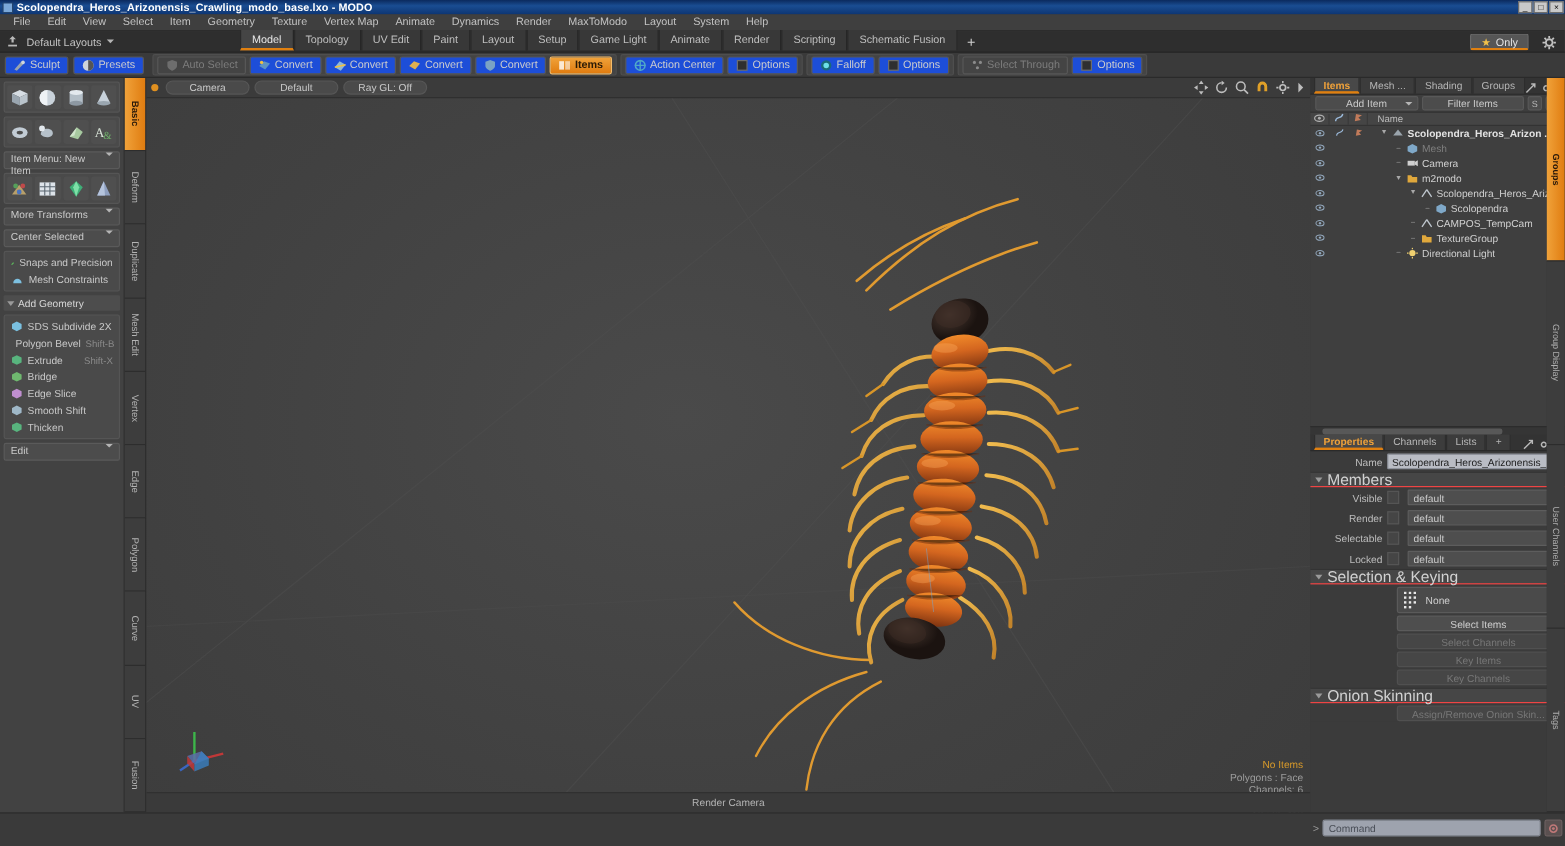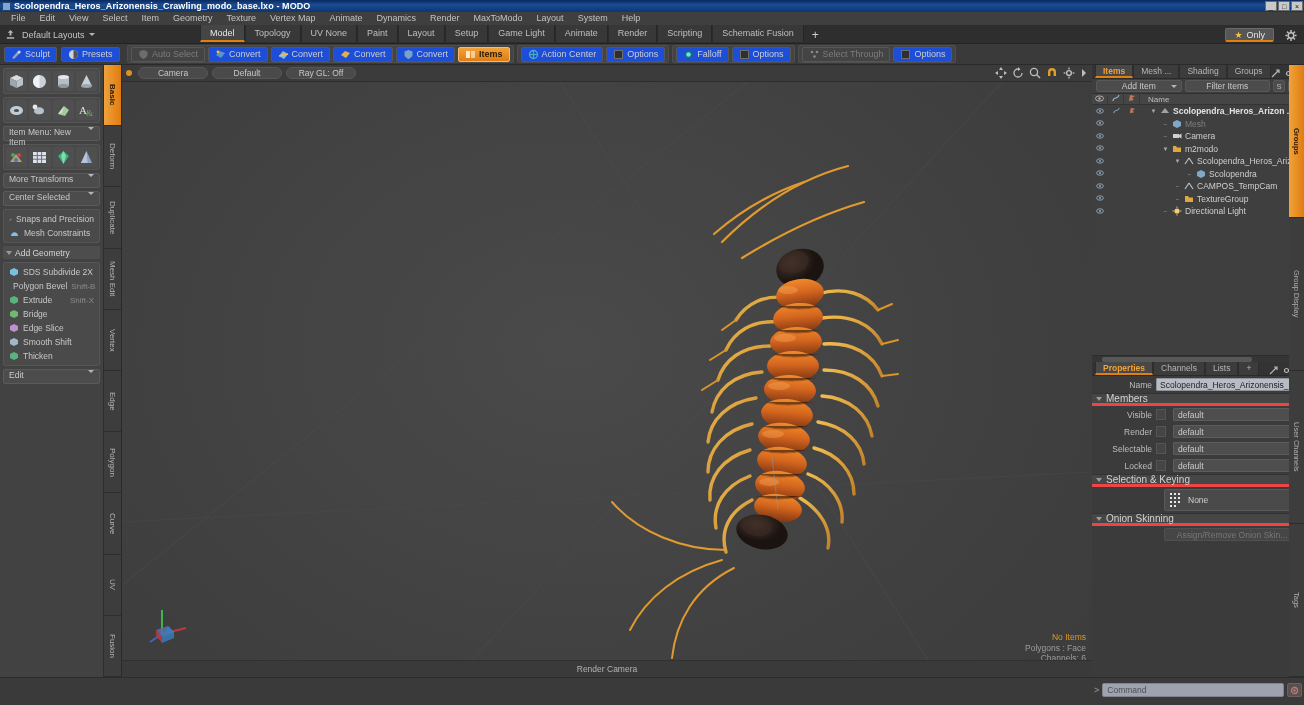--- a/index.html
+++ b/index.html
@@ -192,21 +192,21 @@
     font-size:8.5px;color:#1d1d1d;display:flex;align-items:center;padding:0 3px;overflow:hidden;white-space:nowrap;
   }
   .psel{
     flex:1;height:13px;background:#4e4e4e;border:1px solid #5d5d5d;border-radius:1px;
     font-size:8.5px;color:#cccccc;display:flex;align-items:center;padding:0 4px;position:relative;
   }
   .psel .cv{ position:absolute;right:4px;top:4px;width:0;height:0;border-left:3px solid transparent;border-right:3px solid transparent;border-top:4px solid #b0b0b0;}
   .pswatch{ width:10px;height:11px;background:#454545;border:1px solid #555;margin-right:3px;flex:none;}
   .sectionhdr{
     height:13px;background:#464646;display:flex;align-items:center;gap:4px;padding-left:4px;
-    font-size:10px;color:#d2d2d2;border-top:1px solid #333;border-bottom:3px solid #ef4444;
+    font-size:13px;color:#d2d2d2;border-top:1px solid #333;border-bottom:1px solid #ef4444;
   }
   .pbtn{
     height:13px;background:#4e4e4e;border:1px solid #5b5b5b;border-radius:2px;
     font-size:8.5px;color:#cecece;display:flex;align-items:center;justify-content:center;
     margin:2px 4px 2px 72px;
   }
   .pbtn.dim{ color:#777; background:#464646; border-color:#505050;}
   .nonebox{
     height:22px;margin:2px 4px 2px 72px;background:#4a4a4a;border:1px solid #5a5a5a;border-radius:2px;
     display:flex;align-items:center;gap:5px;padding-left:5px;font-size:8.5px;color:#cfcfcf;
@@ -276,21 +276,21 @@
       <svg class="dl-icon" viewBox="0 0 12 12">
         <path d="M6 1 L9 4 H7 V7 H5 V4 H3 Z" fill="#b9b9b9"></path>
         <rect x="2" y="9" width="8" height="1.6" fill="#b9b9b9"></rect>
       </svg>
       <span class="layout-label">Default Layouts</span>
       <span class="caret"></span>
     </div>
     <div class="tabrow" id="layouttabs">
         <div class="vtab active">Model</div>
         <div class="vtab">Topology</div>
-        <div class="vtab">UV None</div>
+        <div class="vtab">UV Edit</div>
         <div class="vtab">Paint</div>
         <div class="vtab">Layout</div>
         <div class="vtab">Setup</div>
         <div class="vtab">Game Light</div>
         <div class="vtab">Animate</div>
         <div class="vtab">Render</div>
         <div class="vtab">Scripting</div>
         <div class="vtab">Schematic Fusion</div>
       </div>
     <div class="plusbtn">+</div>
@@ -1101,20 +1101,26 @@
             <rect x="0" y="8" width="2" height="2"></rect>
               <rect x="4" y="8" width="2" height="2"></rect>
               <rect x="8" y="8" width="2" height="2"></rect>
             <rect x="0" y="12" width="2" height="2"></rect>
               <rect x="4" y="12" width="2" height="2"></rect>
           </g>
         </svg>
         <span>None</span>
       </div>
 
+      <div id="propbtns">
+          <div class="pbtn">Select Items</div>
+          <div class="pbtn dim">Select Channels</div>
+          <div class="pbtn dim">Key Items</div>
+          <div class="pbtn dim">Key Channels</div>
+        </div>
 
       <div class="sectionhdr">
         <span class="tri"></span>
         <span>Onion Skinning</span>
       </div>
       <div class="pbtn dim">Assign/Remove Onion Skin...</div>
     </div>
 
     <div class="vtabs-right" id="righttabs">
         <div class="vstr active" style="height: 153px;">Groups</div>

